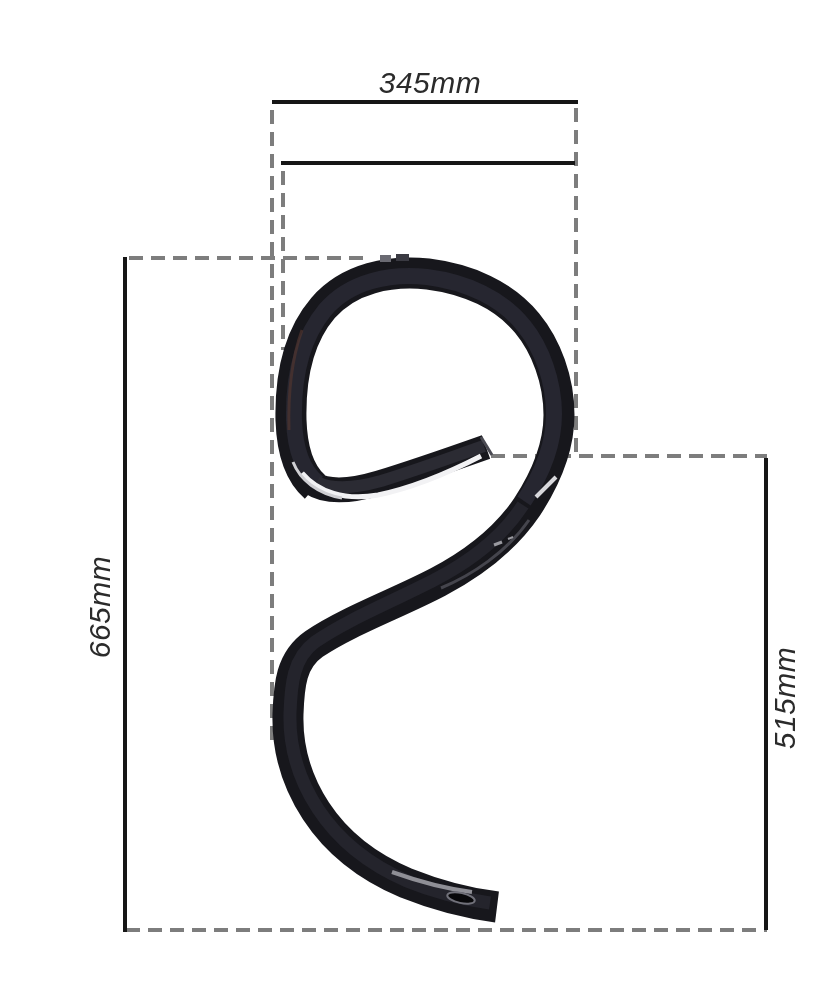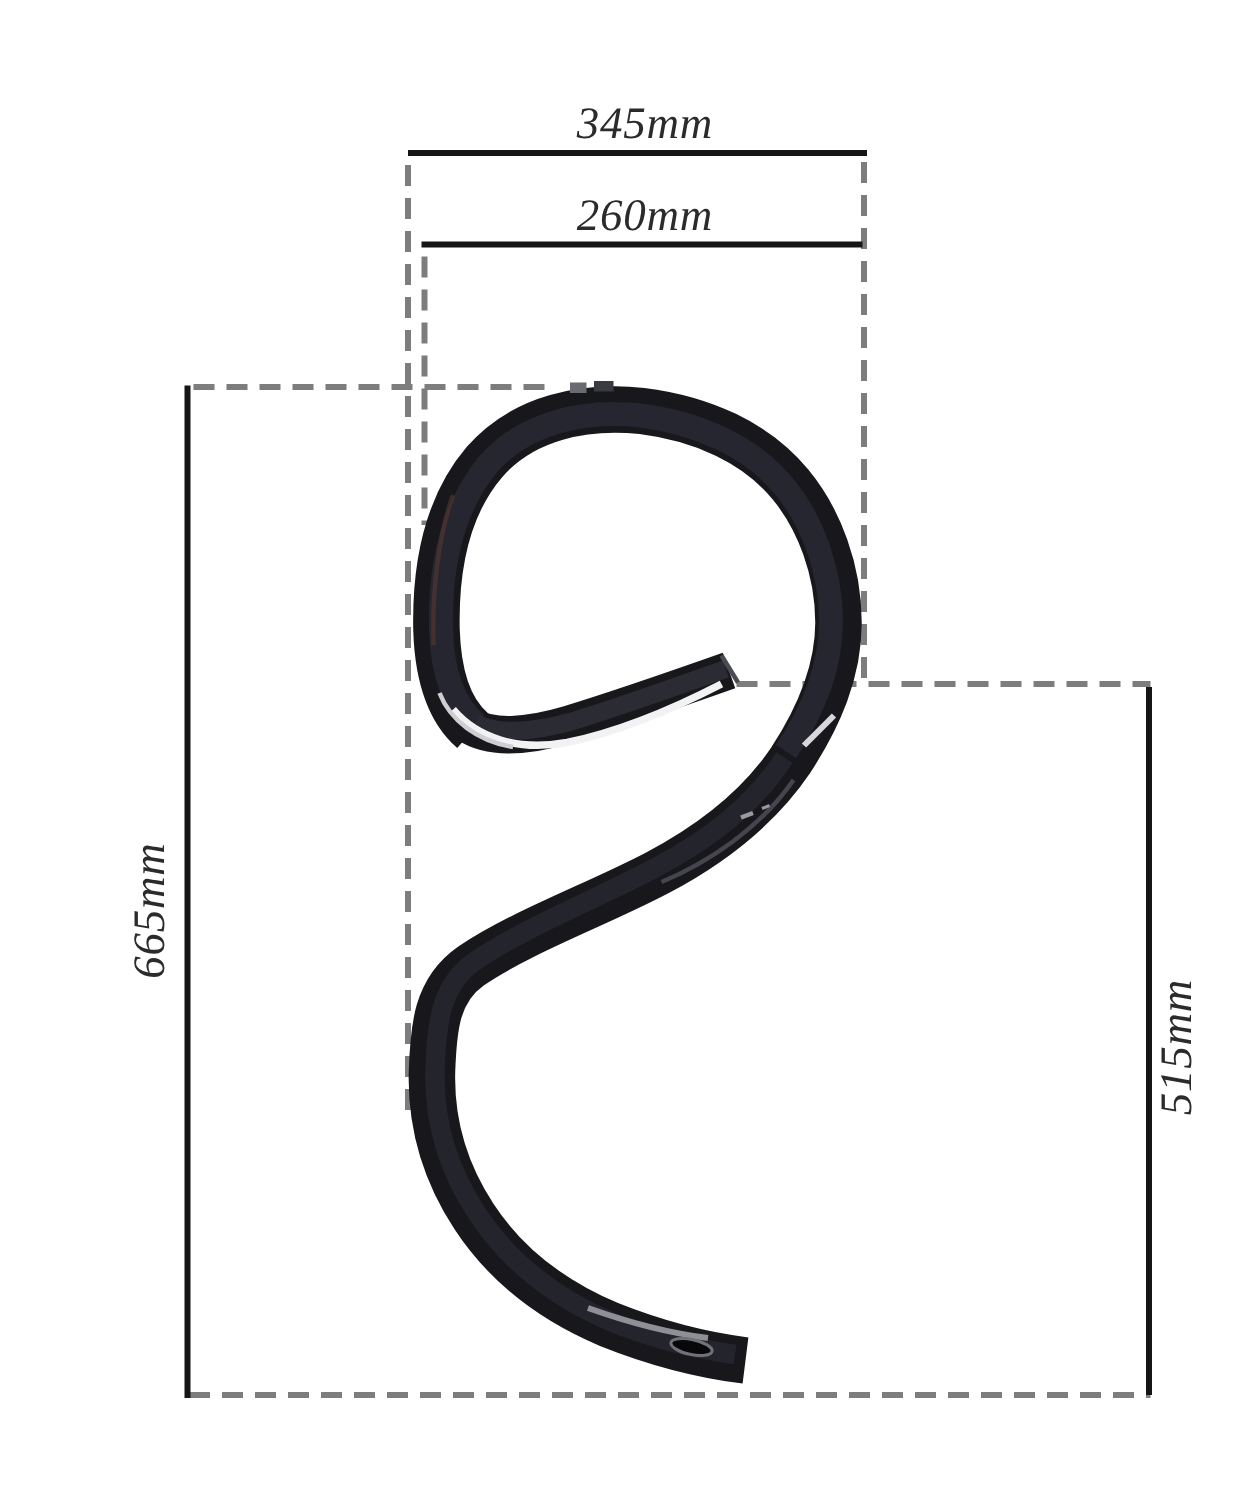--- a/index.html
+++ b/index.html
@@ -1,21 +1,21 @@
 <!DOCTYPE html>
 <html><head>
 <meta charset="utf-8">
 <style>
   html,body{margin:0;padding:0;background:#ffffff;}
   .canvas{
     position:relative;
     width:837px;height:1000px;
     background:#ffffff;
     overflow:hidden;
-    font-family:Liberation Serif, serif;
+    font-family:Liberation Sans, sans-serif;
   }
   svg{position:absolute;left:0;top:0;}
   
   .ext{stroke:#7d7d7d;stroke-width:4;stroke-dasharray:14 8;fill:none;}
   
   .dim{stroke:#161616;stroke-width:4;fill:none;}
   
   .band{stroke:#17171c;fill:none;stroke-linecap:butt;stroke-linejoin:round;}
   .face{fill:none;stroke-linecap:butt;stroke-linejoin:round;}
   
@@ -112,19 +112,18 @@
       <line x1="508" y1="539" x2="513" y2="537" stroke="#9a9aa0" stroke-width="2"></line>
 
       <ellipse cx="461" cy="898" rx="14" ry="5" fill="#08080a" stroke="#71717a" stroke-width="2" transform="rotate(12 461 898)"></ellipse>
 
       <line x1="481" y1="437" x2="492" y2="455" stroke="#4a4a52" stroke-width="3"></line>
     </g>
   </svg>
 
   <div class="dim-label" style="left:345px;top:66px;">345mm</div>
 
-  <div class="dim-label" style="left:345px;top:127px;">260mm</div>
 
   <div class="dim-label vert" style="left:15px;top:590px;">665mm</div>
 
   <div class="dim-label vert" style="left:700px;top:681px;">515mm</div>
 
 </div>
 
 </body></html>

